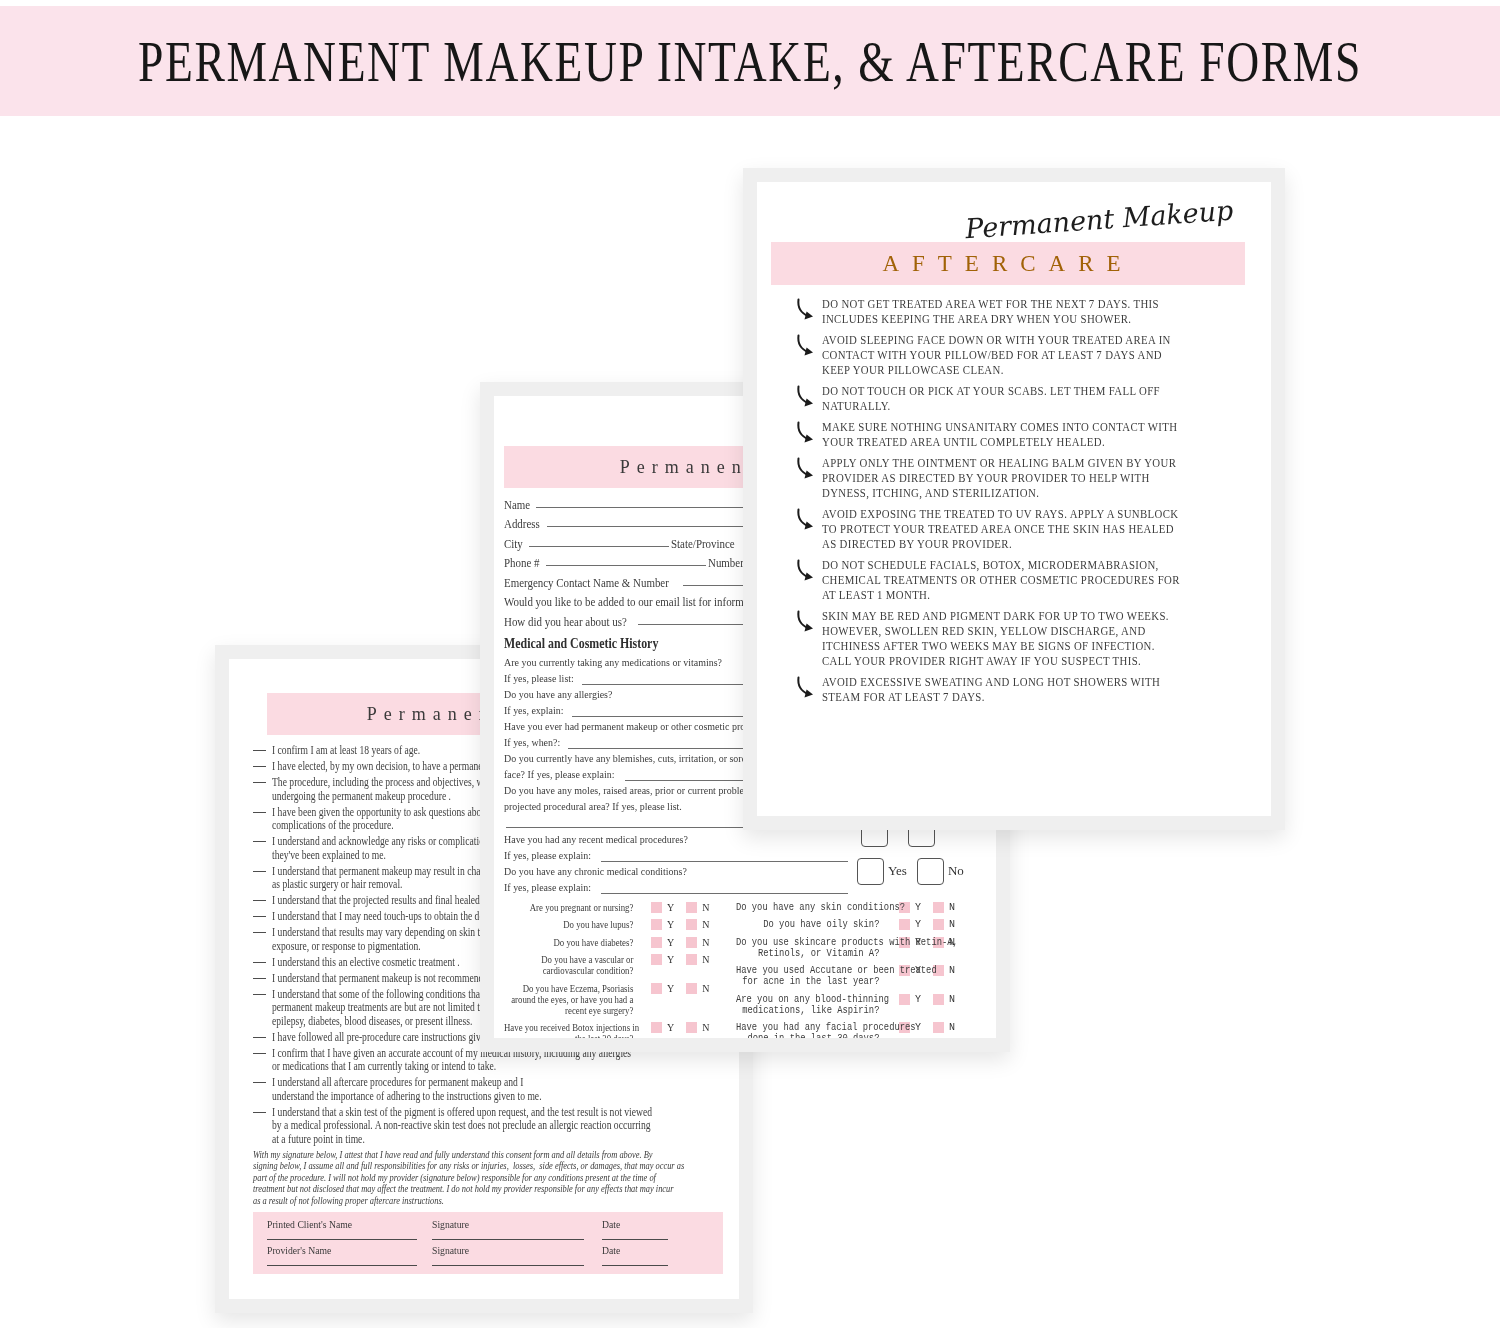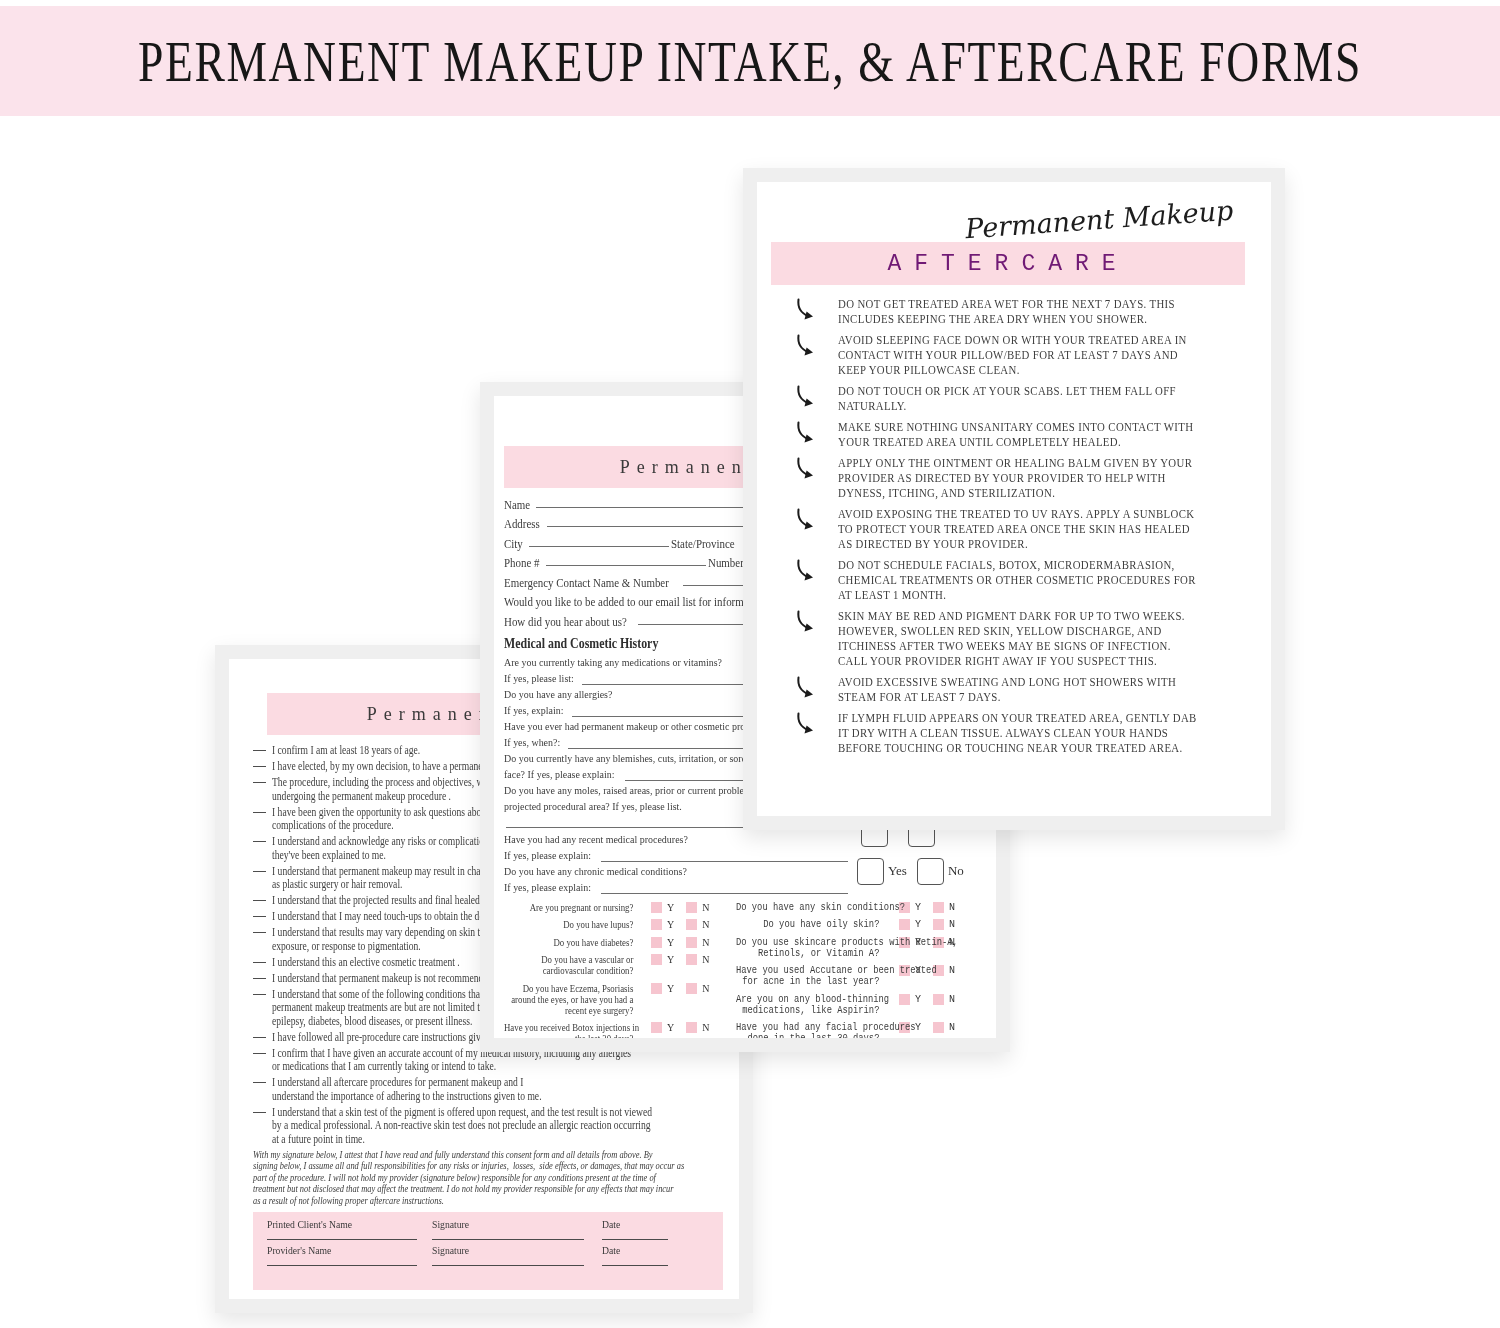--- a/index.html
+++ b/index.html
@@ -22,21 +22,21 @@
   
   #consent{left:215px;top:645px;width:538px;height:668px;z-index:1;}
   #consent .pbanner{margin:34px 20px 0 38px;height:42px;}
   .checklist{margin:9px 10px 0 24px;}
   .citem{display:flex;gap:6px;margin-bottom:2.5px;}
   .dash{flex:none;width:13px;border-top:1.2px solid #4d4d4d;margin-top:6px;}
   .ctext{white-space:pre;font-size:12px;line-height:13.5px;color:#3f3f3f;
          transform:scaleX(0.8);transform-origin:0 0;}
   .legal{margin:2px 8px 0 24px;font-style:italic;font-size:10.5px;line-height:11.6px;
          white-space:pre;transform:scaleX(0.8);transform-origin:0 0;color:#3a3a3a;}
-  .sigbox{margin:6px 16px 0 24px;background:#fbdbe2;padding:6px 14px 20px;}
+  .sigbox{margin:6px 16px 0 24px;background:#fbdbe2;padding:6px 14px 4px;}
   .sigrow{display:grid;grid-template-columns:165px 170px 1fr;margin-bottom:4px;}
   .sigcell .slabel{font-size:11px;transform:scaleX(0.88);transform-origin:0 0;
                    white-space:nowrap;color:#3a3a3a;}
   .sigcell .sline{border-bottom:1.2px solid #4a4a4a;margin-top:9px;height:0;}
   .sigcell.c1 .sline{width:150px;} .sigcell.c2 .sline{width:152px;} .sigcell.c3 .sline{width:66px;}
 
   
   #intake{left:480px;top:382px;width:530px;height:670px;z-index:2;}
   #intake .content{padding:0 8px 0 10px;}
   #intake .pbanner{margin:50px 8px 0 10px;height:42px;}
@@ -72,23 +72,23 @@
   .psq{flex:none;width:11px;height:11px;background:#f6c5cf;margin-right:5px;}
   .gl{font-size:10px;color:#333;line-height:11px;margin-right:12px;}
   .gl.last{margin-right:0;}
 
   
   #aftercare{left:743px;top:168px;width:542px;height:662px;z-index:3;}
   .script-logo{position:absolute;top:22px;right:38px;font-style:italic;font-size:27px;
                color:#1d1d1d;transform:rotate(-4deg);font-family:"DejaVu Serif",serif;
                white-space:nowrap;}
   #aftercare .pbanner{margin:60px 26px 0 14px;height:43px;}
-  #aftercare .pbanner span{font-size:23px;letter-spacing:13px;color:#701a75;font-family:Liberation Mono, monospace;}
+  #aftercare .pbanner span{font-size:23px;letter-spacing:13px;color:#a16207;}
   .alist{margin:12px 28px 0 36px;}
-  .aitem{display:flex;gap:23px;margin-bottom:6px;}
+  .aitem{display:flex;gap:7px;margin-bottom:6px;}
   .aicon{flex:none;width:22px;height:22px;margin-top:1px;}
   .atext{white-space:pre;font-size:12px;line-height:15px;letter-spacing:0.4px;
          color:#3d3d3d;transform:scaleX(0.9);transform-origin:0 0;}
 </style>
 </head>
 <body>
 
 <header class="hdr" style="background:#fbe3eb;">
   <h1>PERMANENT MAKEUP INTAKE, &amp; AFTERCARE FORMS</h1>
 </header>
@@ -521,25 +521,14 @@
       <div class="aitem">
       <span class="aicon">
         <svg width="22" height="22" viewBox="0 0 22 22">
           <path d="M5.5 1.5 C4.5 9,7.5 15,15.5 18.2" stroke="#1b1b1b" stroke-width="2" fill="none" stroke-linecap="round"></path>
           <path d="M11.5 21.5 L20 18.6 L13.6 13.6 Z" fill="#1b1b1b"></path>
         </svg>
       </span>
       <div class="atext">AVOID EXCESSIVE SWEATING AND LONG HOT SHOWERS WITH
 STEAM FOR AT LEAST 7 DAYS.</div>
     </div>
-      <div class="aitem">
-      <span class="aicon">
-        <svg width="22" height="22" viewBox="0 0 22 22">
-          <path d="M5.5 1.5 C4.5 9,7.5 15,15.5 18.2" stroke="#1b1b1b" stroke-width="2" fill="none" stroke-linecap="round"></path>
-          <path d="M11.5 21.5 L20 18.6 L13.6 13.6 Z" fill="#1b1b1b"></path>
-        </svg>
-      </span>
-      <div class="atext">IF LYMPH FLUID APPEARS ON YOUR TREATED AREA, GENTLY DAB
-IT DRY WITH A CLEAN TISSUE. ALWAYS CLEAN YOUR HANDS
-BEFORE TOUCHING OR TOUCHING NEAR YOUR TREATED AREA.</div>
-    </div>
     </div>
 </section>
 
 </body></html>

